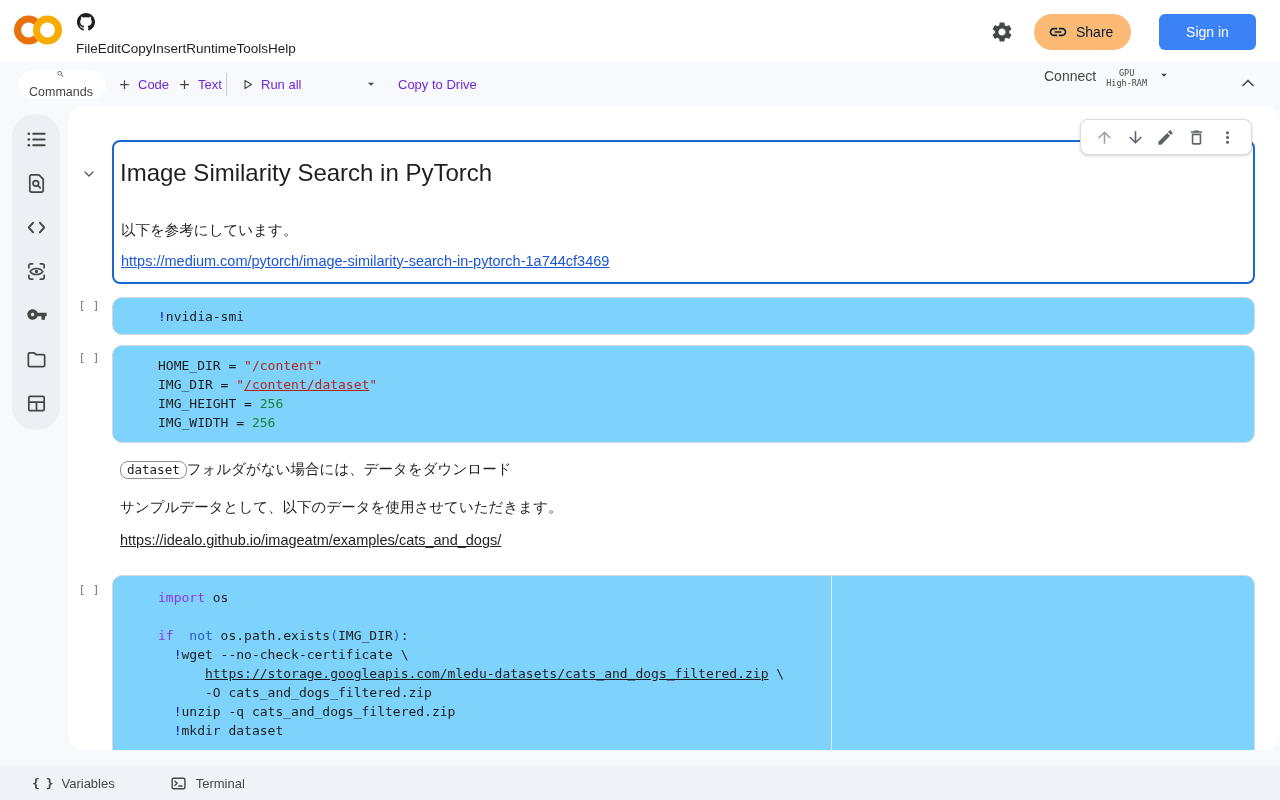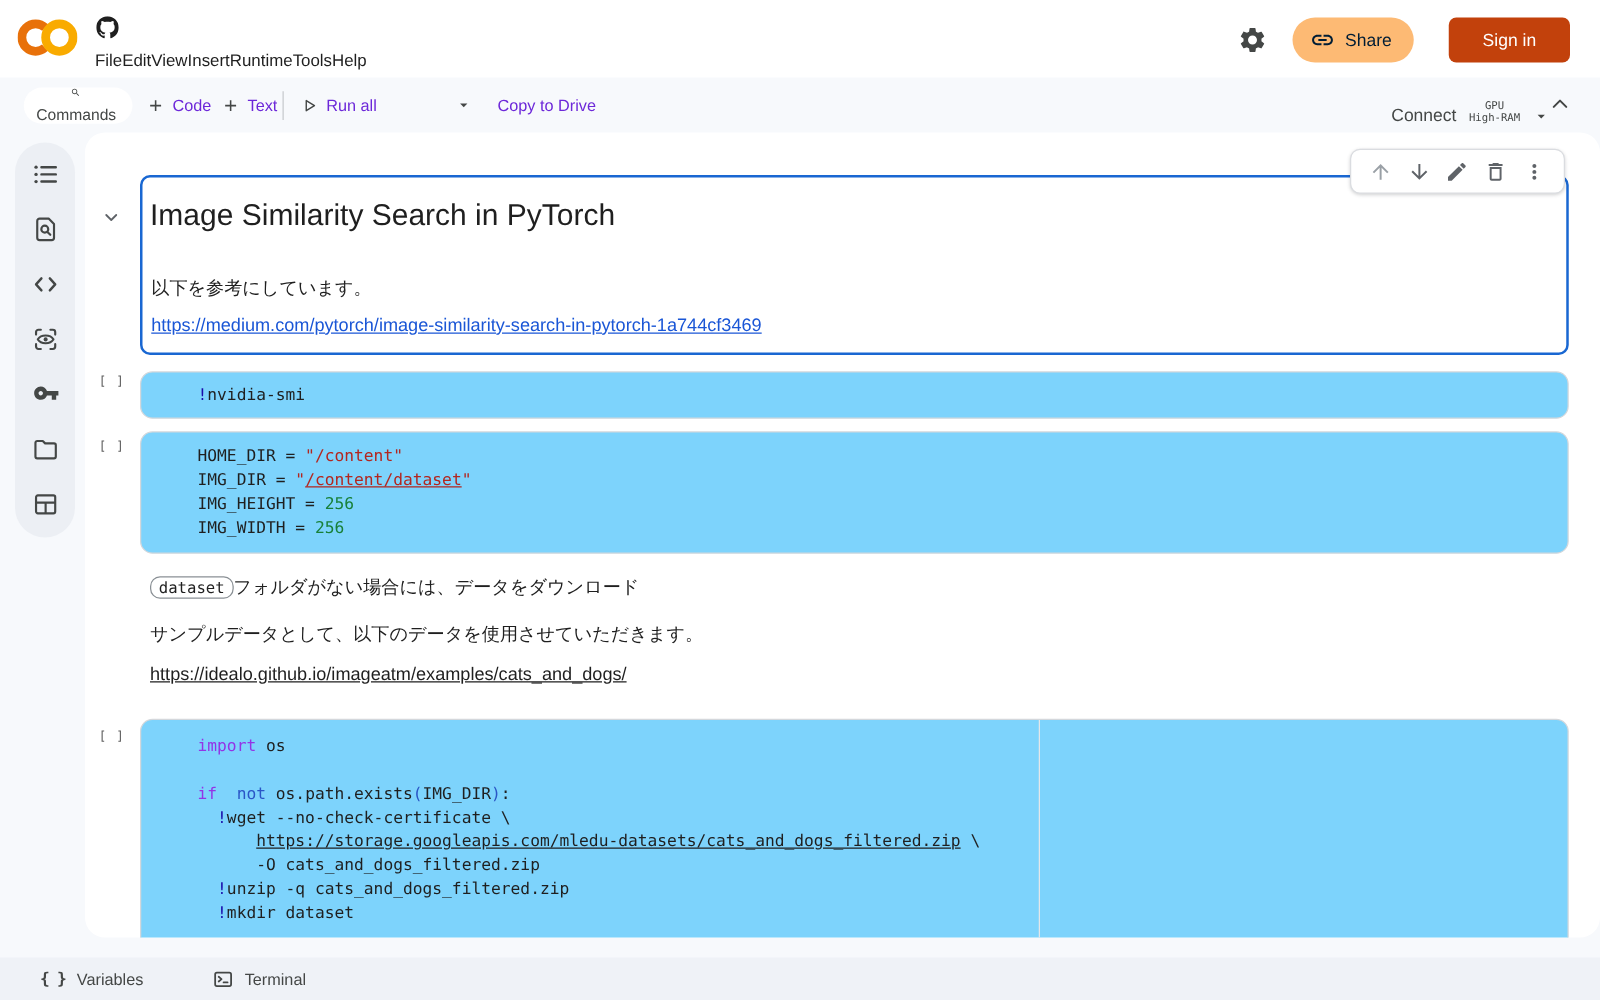--- a/index.html
+++ b/index.html
@@ -8,28 +8,28 @@
 
   
   .header { position:absolute; left:0; top:0; width:1280px; height:62px; background:#ffffff; }
   .logo { position:absolute; left:14px; top:12px; width:48px; height:36px; }
   .gh-icon { position:absolute; left:77px; top:13px; width:18px; height:18px; }
   .nb-title { position:absolute; left:101px; top:11px; font-size:15.5px; font-weight:500; color:#1f1f1f; }
   .menubar { position:absolute; left:76px; top:41px; display:flex; font-size:13.5px; color:#1f1f1f;text-align:center; }
   .menubar span { cursor:default; }
   .gear-btn { position:absolute; left:990px; top:20px; width:24px; height:24px; }
   .share-btn { position:absolute; left:1034px; top:14px; height:36px; padding:0 18px 0 14px; background:#fdba74; border-radius:18px; display:flex; align-items:center; gap:8px; font-size:14px; font-weight:500; color:#001d35; }
-  .signin-btn { position:absolute; left:1159px; top:14px; width:97px; height:36px; background:#c2410c; color:#ffffff; border:none; border-radius:6px; font-size:14px; font-weight:500; display:flex; align-items:center; justify-content:center; font-family:"Liberation Sans",sans-serif; }
+  .signin-btn { position:absolute; left:1159px; top:14px; width:97px; height:36px; background:#3b82f6; color:#ffffff; border:none; border-radius:6px; font-size:14px; font-weight:500; display:flex; align-items:center; justify-content:center; font-family:"Liberation Sans",sans-serif; }
 
   
   .toolbar { position:absolute; left:0; top:62px; width:1280px; height:44px; }
   .cmd-pill { position:absolute; left:19px; top:8px; height:29px; background:#ffffff; border-radius:15px; display:flex; align-items:center; gap:7px; padding:0 13px 0 10px; font-size:12.5px; color:#444746;flex-direction:column; }
   .tb-btn { position:absolute; top:8px; height:29px; display:flex; align-items:center; gap:6px; font-size:13px; color:#6d28d9; }
   .tb-divider { position:absolute; left:226px; top:11px; width:1px; height:23px; background:#c7cacd; }
-  .connect-wrap { position:absolute; left:1113px; top:6px; height:32px; display:flex; align-items:flex-end; gap:10px; color:#444746; }
+  .connect-wrap { position:absolute; left:1044px; top:6px; height:32px; display:flex; align-items:flex-start; gap:10px; color:#444746; }
   .connect-label { font-size:14px; }
   .runtime-type { font-family:"DejaVu Sans Mono",monospace; font-size:8.5px; line-height:10px; text-align:center; color:#444746; }
   .collapse-btn { position:absolute; left:1238px; top:11px; width:20px; height:20px; }
 
   
   .sidebar { position:absolute; left:12px; top:114px; width:48px; height:316px; background:#eceff4; border-radius:24px; display:flex; flex-direction:column; align-items:center; padding-top:14px; gap:21px; }
   .sb-icon { width:23px; height:23px; flex:0 0 auto; }
 
   
   .panel { position:absolute; left:68px; top:106px; width:1212px; height:644px; background:#ffffff; border-radius:16px; overflow:hidden; }
@@ -77,21 +77,21 @@
   <svg class="logo" viewBox="0 0 48 36">
     <circle cx="14.5" cy="18" r="11" fill="none" stroke="#e8710a" stroke-width="7" stroke-dasharray="51 18" stroke-dashoffset="60"></circle>
     <circle cx="33.5" cy="18" r="11" fill="none" stroke="#f9ab00" stroke-width="7"></circle>
   </svg>
   <svg class="gh-icon" viewBox="0 0 24 24">
     <path fill="#1f1f1f" d="M12 0c-6.626 0-12 5.373-12 12 0 5.302 3.438 9.8 8.207 11.387.599.111.793-.261.793-.577v-2.234c-3.338.726-4.033-1.416-4.033-1.416-.546-1.387-1.333-1.756-1.333-1.756-1.089-.745.083-.729.083-.729 1.205.084 1.839 1.237 1.839 1.237 1.07 1.834 2.807 1.304 3.492.997.107-.775.418-1.305.762-1.604-2.665-.305-5.467-1.334-5.467-5.931 0-1.311.469-2.381 1.236-3.221-.124-.303-.535-1.524.117-3.176 0 0 1.008-.322 3.301 1.23.957-.266 1.983-.399 3.003-.404 1.02.005 2.047.138 3.006.404 2.291-1.552 3.297-1.23 3.297-1.23.653 1.653.242 2.874.118 3.176.77.84 1.235 1.911 1.235 3.221 0 4.609-2.807 5.624-5.479 5.921.43.372.823 1.102.823 2.222v3.293c0 .319.192.694.801.576 4.765-1.589 8.199-6.086 8.199-11.386 0-6.627-5.373-12-12-12z"></path>
   </svg>
   <div class="menubar">
     <span>File</span>
     <span>Edit</span>
-    <span>View</span>
+    <span>Copy</span>
     <span>Insert</span>
     <span>Runtime</span>
     <span>Tools</span>
     <span>Help</span>
   </div>
   <svg class="gear-btn" viewBox="0 0 24 24">
     <path fill="#444746" d="M19.14 12.94c.04-.3.06-.61.06-.94 0-.32-.02-.64-.07-.94l2.03-1.58c.18-.14.23-.41.12-.61l-1.92-3.32c-.12-.22-.37-.29-.59-.22l-2.39.96c-.5-.38-1.03-.7-1.62-.94l-.36-2.54c-.04-.24-.24-.41-.48-.41h-3.84c-.24 0-.43.17-.47.41l-.36 2.54c-.59.24-1.13.57-1.62.94l-2.39-.96c-.22-.08-.47 0-.59.22L2.74 8.87c-.12.21-.08.47.12.61l2.03 1.58c-.05.3-.09.63-.09.94s.02.64.07.94l-2.03 1.58c-.18.14-.23.41-.12.61l1.92 3.32c.12.22.37.29.59.22l2.39-.96c.5.38 1.03.7 1.62.94l.36 2.54c.05.24.24.41.48.41h3.84c.24 0 .44-.17.47-.41l.36-2.54c.59-.24 1.13-.56 1.62-.94l2.39.96c.22.08.47 0 .59-.22l1.92-3.32c.12-.22.07-.47-.12-.61l-2.01-1.58zM12 15.6c-1.98 0-3.6-1.62-3.6-3.6s1.62-3.6 3.6-3.6 3.6 1.62 3.6 3.6-1.62 3.6-3.6 3.6z"></path>
   </svg>
   <div class="share-btn">
     <svg width="20" height="20" viewBox="0 0 24 24">

